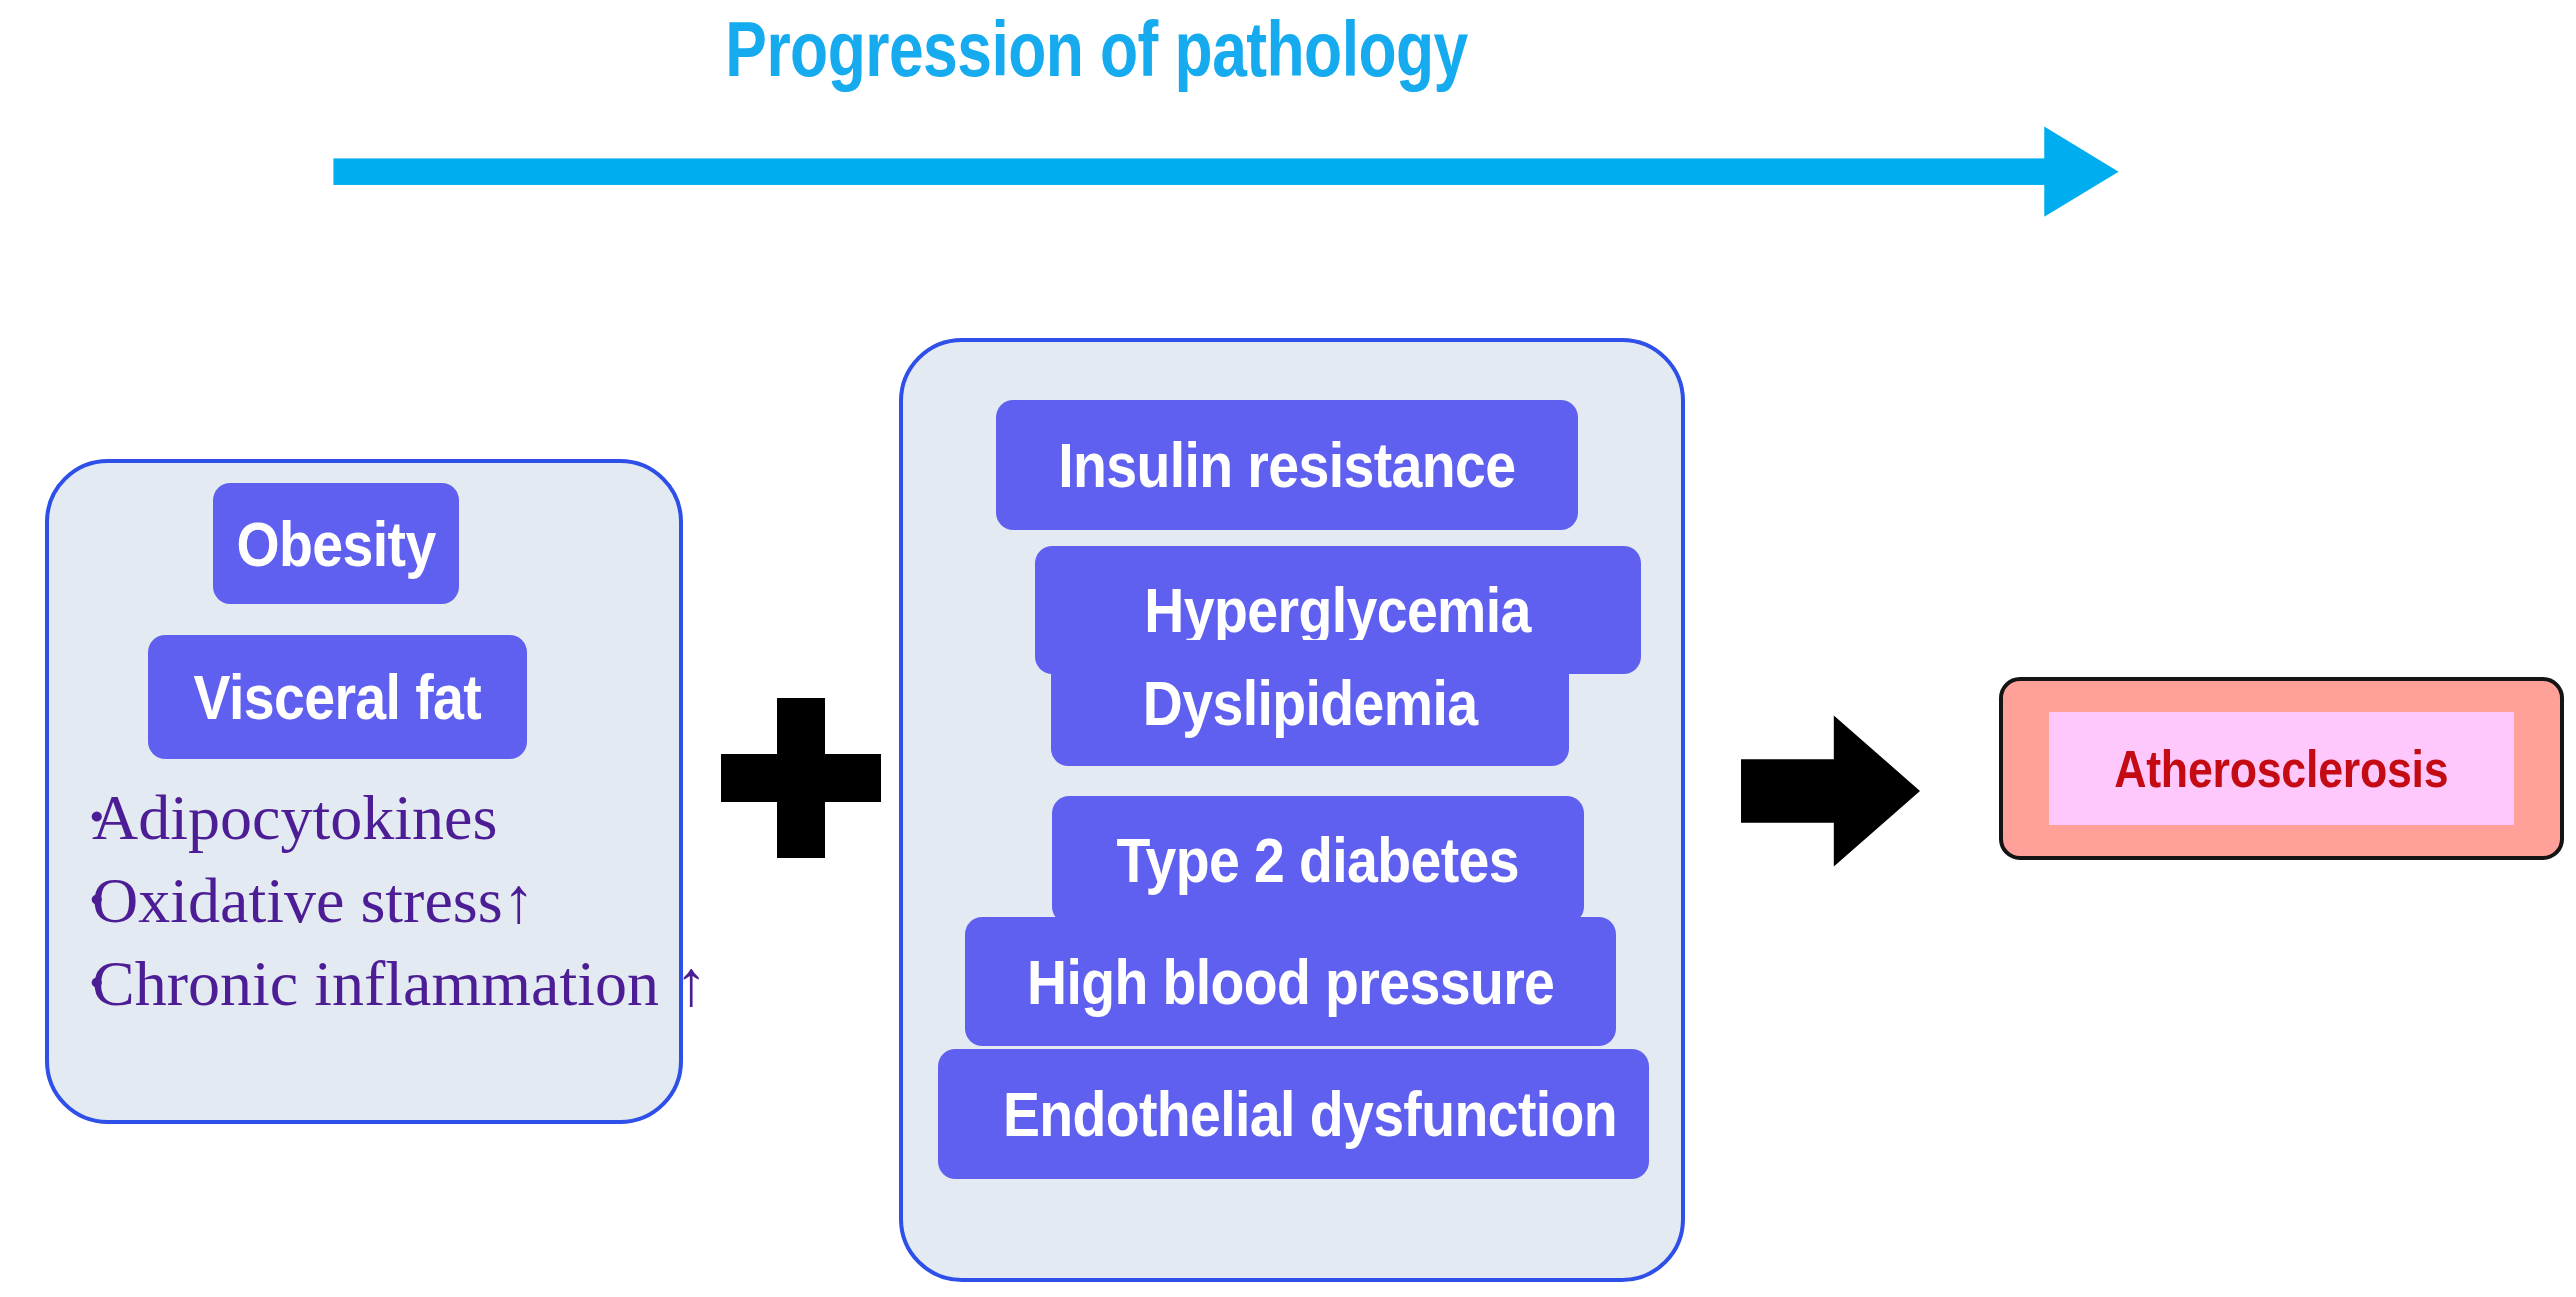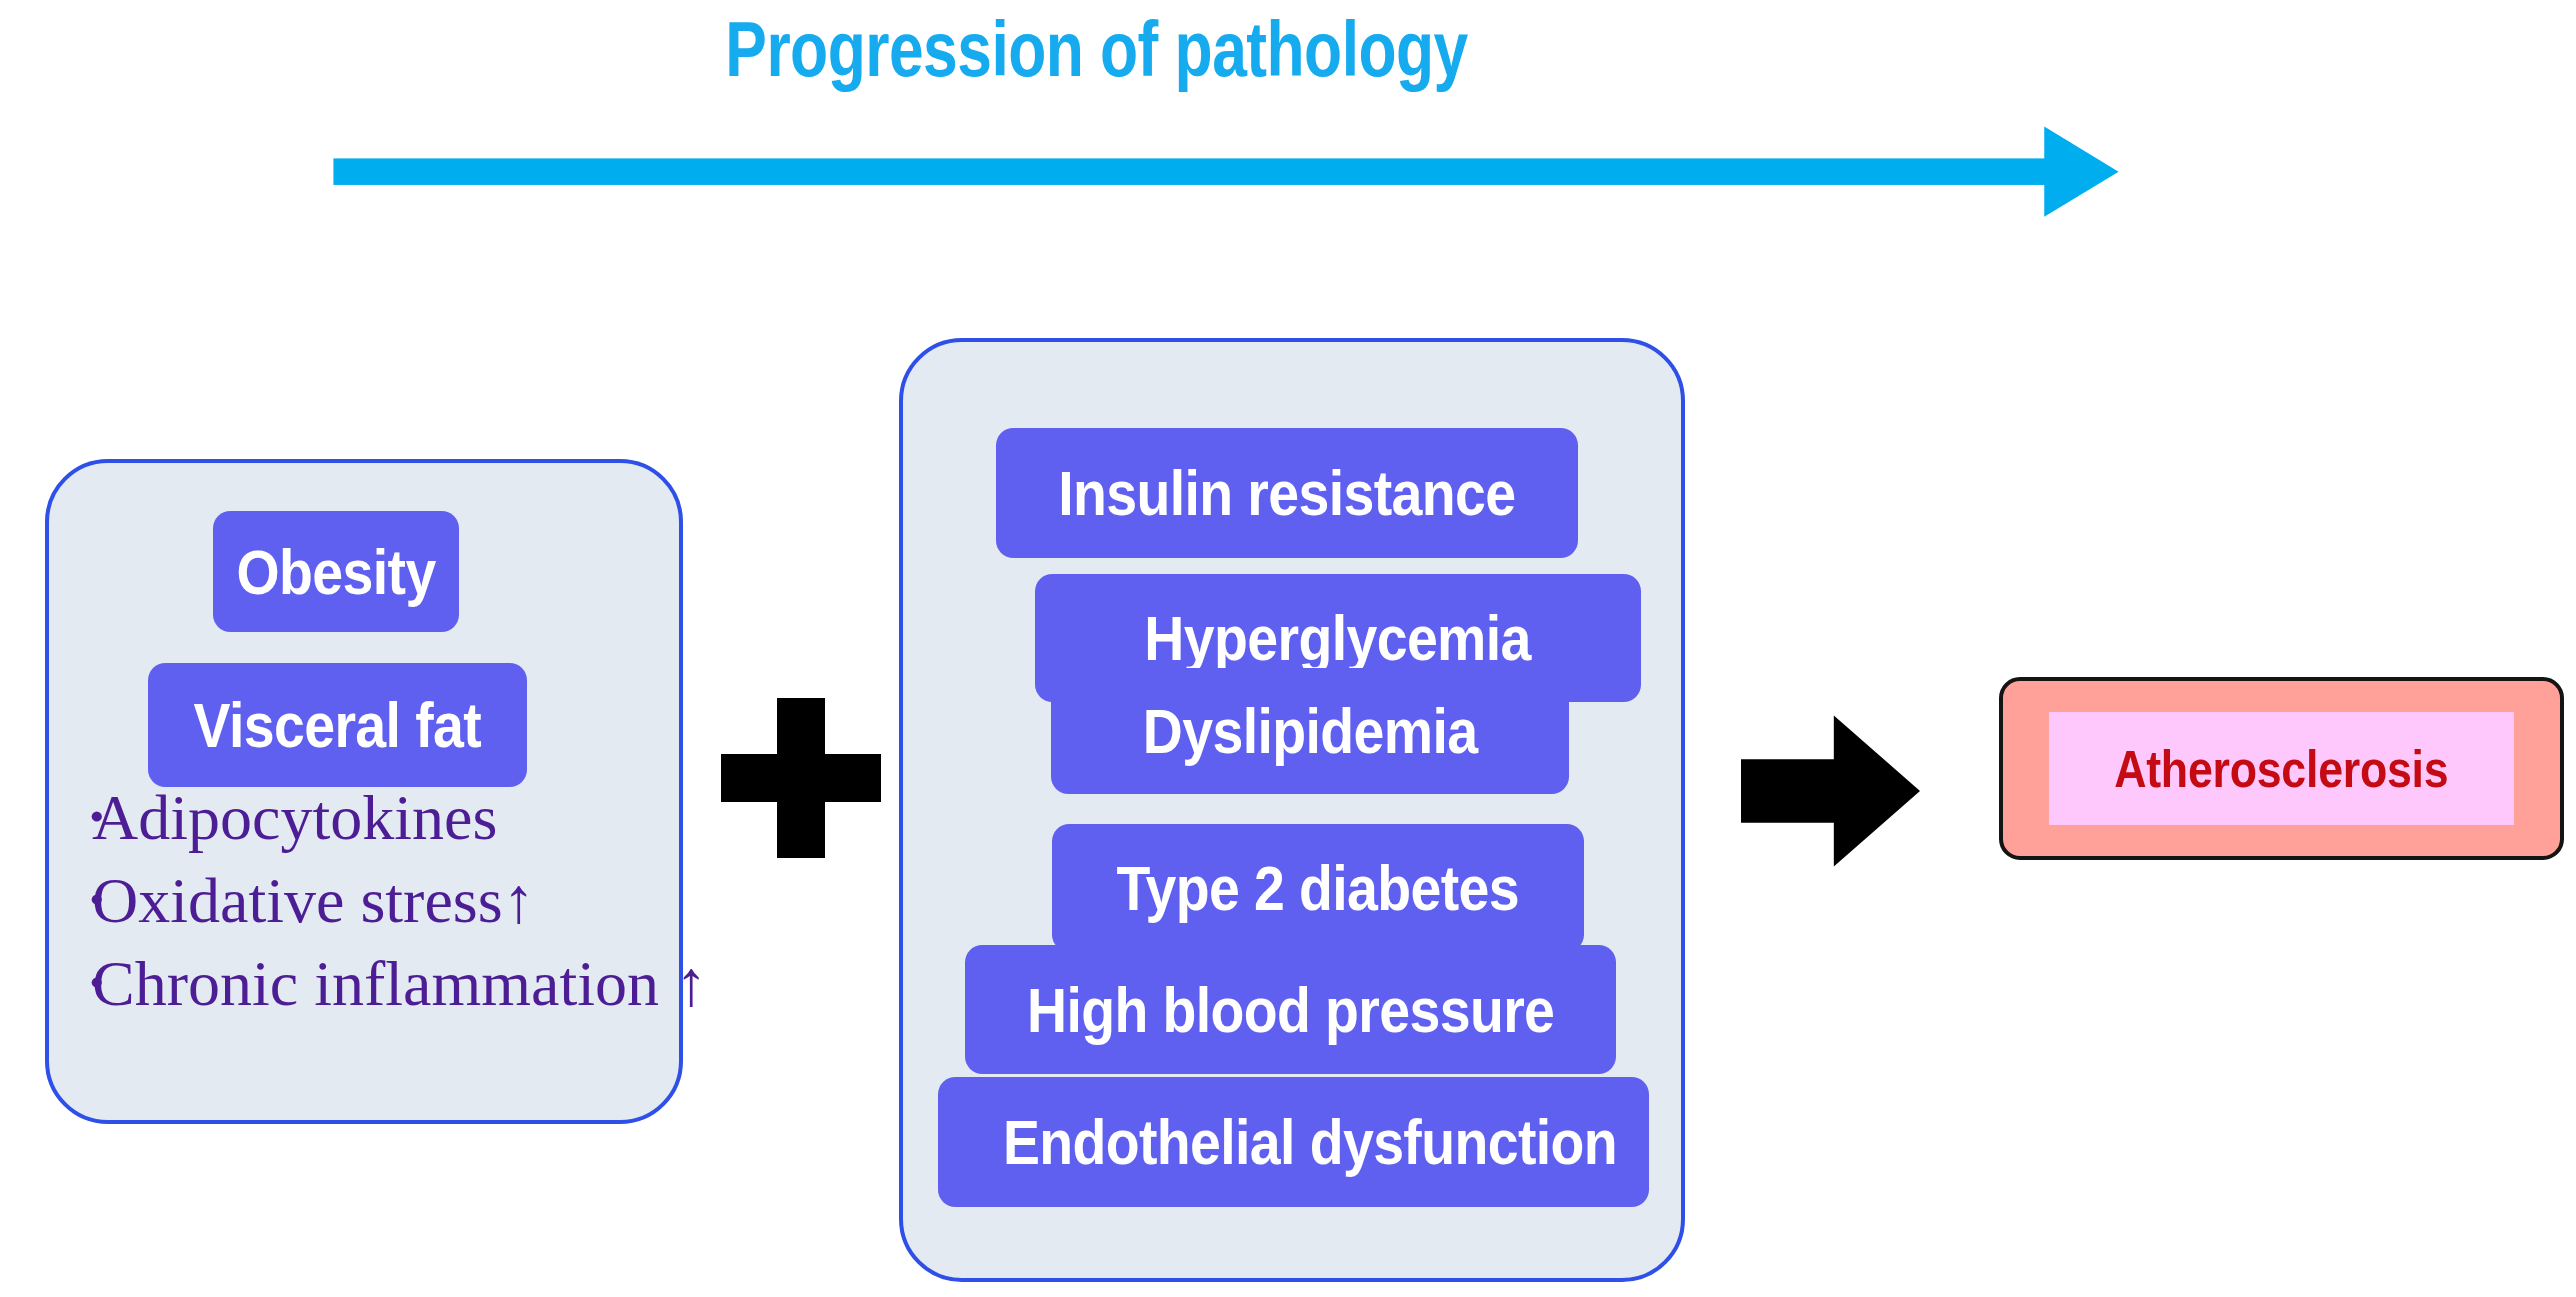--- a/index.html
+++ b/index.html
@@ -73,21 +73,20 @@
     color: #ffffff;
     font-family: "Liberation Sans Narrow", "Liberation Sans", sans-serif;
     font-weight: 700;
     font-size: 63px;
     letter-spacing: -0.7px;
     display: flex;
     align-items: center;
     justify-content: center;
     white-space: nowrap;
     box-sizing: border-box;
-    margin-top: 28px;
   }
   .chip > span {
     display: block;
     transform: scaleX(0.88);
     transform-origin: 50% 50%;
   }
 
   
   #chip-obesity  { left: 213px;  top: 483px;  width: 246px; height: 121px; }
   #chip-visceral { left: 148px;  top: 635px;  width: 379px; height: 124px; }

